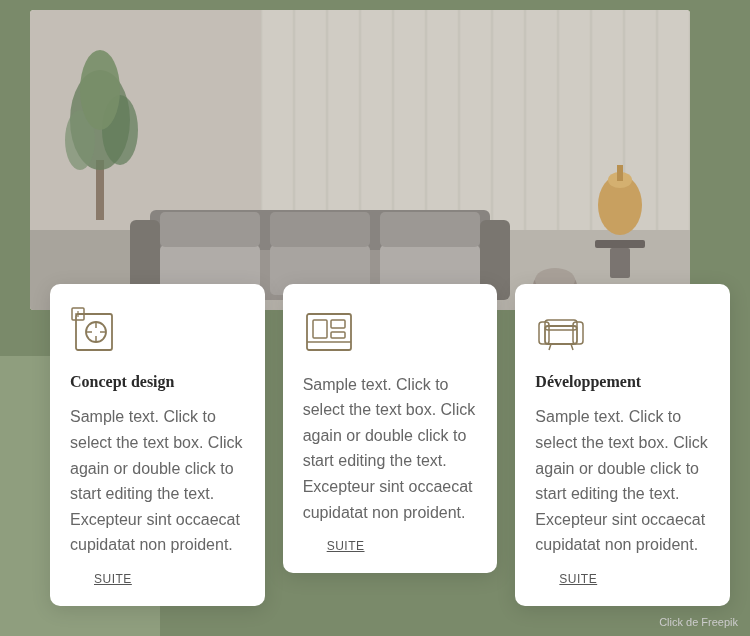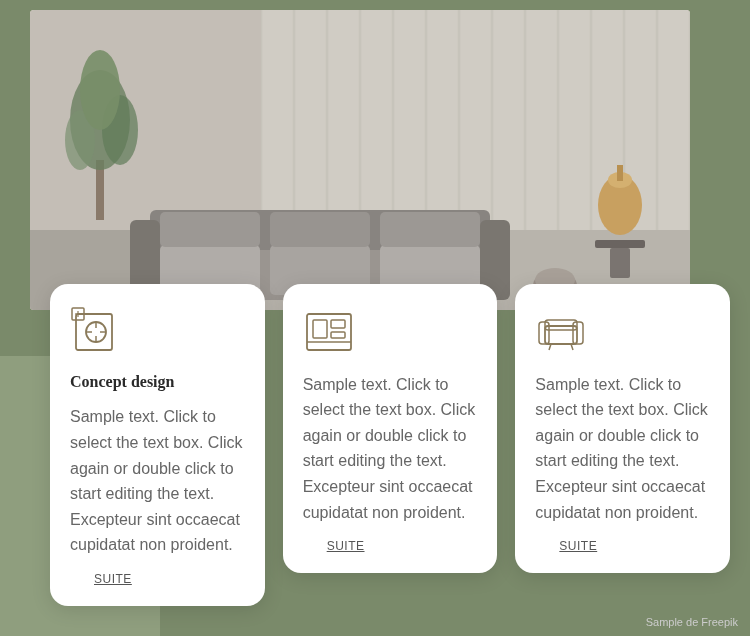--- a/index.html
+++ b/index.html
@@ -55,21 +55,21 @@
       bottom: 30px;
       left: 50px;
       right: 20px;
       display: flex;
       gap: 18px;
       align-items: flex-start;
     }
 
     .card {
       background: #ffffff;
-      border-radius: 18px;
+      border-radius: 10px;
       padding: 22px 20px 20px 20px;
       flex: 1;
       box-shadow: 0 4px 20px rgba(0,0,0,0.12);
       min-height: 280px;
     }
 
     .card-icon {
       width: 52px;
       height: 52px;
       margin-bottom: 14px;
@@ -262,21 +262,22 @@
         <svg viewBox="0 0 52 52" fill="none" xmlns="http://www.w3.org/2000/svg">
 
           <rect x="10" y="20" width="32" height="18" rx="3" stroke="#8a7a5a" stroke-width="1.8" fill="none"></rect>
           <rect x="10" y="14" width="32" height="10" rx="3" stroke="#8a7a5a" stroke-width="1.5" fill="none"></rect>
           <rect x="4" y="16" width="10" height="22" rx="3" stroke="#8a7a5a" stroke-width="1.5" fill="none"></rect>
           <rect x="38" y="16" width="10" height="22" rx="3" stroke="#8a7a5a" stroke-width="1.5" fill="none"></rect>
           <line x1="16" y1="38" x2="14" y2="44" stroke="#8a7a5a" stroke-width="1.5"></line>
           <line x1="36" y1="38" x2="38" y2="44" stroke="#8a7a5a" stroke-width="1.5"></line>
         </svg>
       </div>
+      <div class="card-title">Développement</div>
       <div class="card-text">Sample text. Click to select the text box. Click again or double click to start editing the text. Excepteur sint occaecat cupidatat non proident.</div>
       <div class="card-link">SUITE</div>
     </div>
 
   </div>
 
-  <div class="image-credit">Sample de Freepik</div>
+  <div class="image-credit">Click de Freepik</div>
 
 </div>
 
 </body></html>

